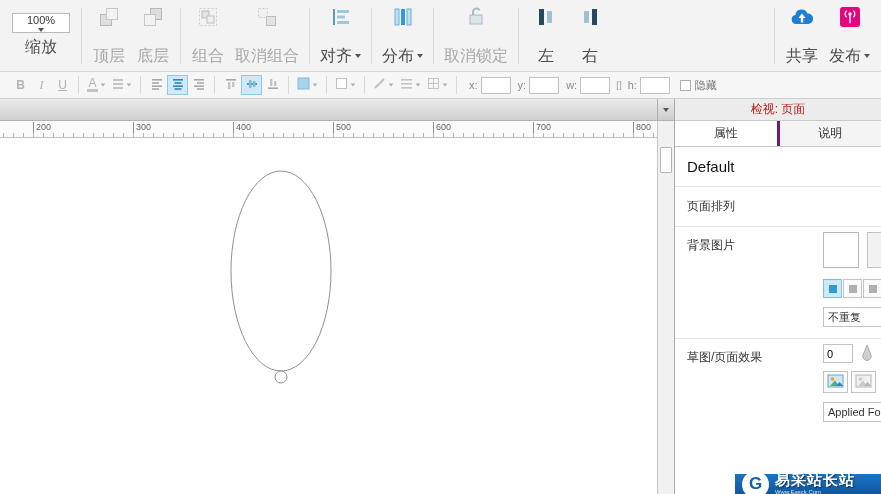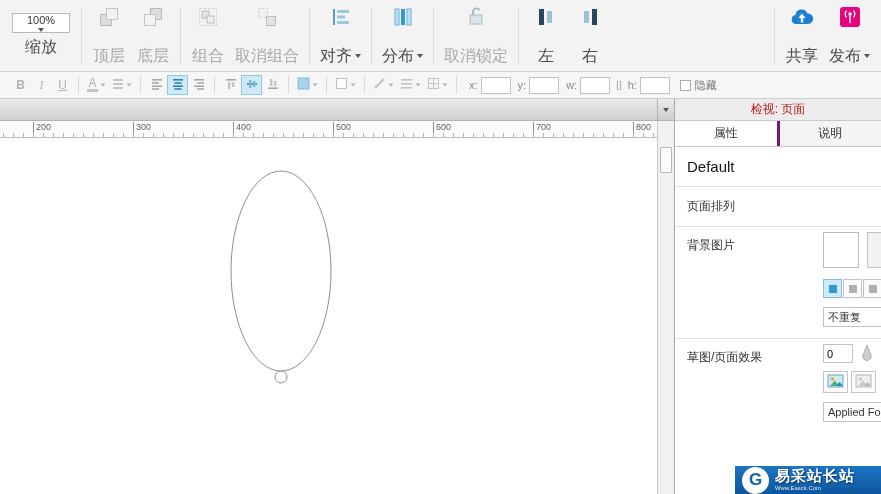--- a/index.html
+++ b/index.html
@@ -66,21 +66,21 @@
   .mini-btn .sq { width:8px; height:8px; background:#b0b0b0; display:inline-block; }
   .mini-btn.sel .sq { background:#2e9bd6; }
   .insp-dd { position:absolute; left:148px; height:20px; width:70px; border:1px solid #c2c2c2; background:#fff; font-size:11px; color:#333; display:flex; align-items:center; justify-content:space-between; padding:0 4px; cursor:pointer; white-space:nowrap; overflow:hidden; }
   .repeat-dd { top:80px; }
   .font-dd { top:63px; }
   .sketch-input { position:absolute; left:148px; top:5px; width:30px; height:19px; border:1px solid #c2c2c2; font-size:11px; padding:0 3px; }
   .pen-icon { position:absolute; left:184px; top:4px; }
   .img-btn { position:absolute; top:32px; width:25px; height:22px; border:1px solid #c2c2c2; background:#fbfbfb; display:flex; align-items:center; justify-content:center; cursor:pointer; }
 
   
-  .watermark { position:absolute; right:0; bottom:0; width:146px; height:28px; background:linear-gradient(#1b74c4,#0f569e); display:flex; align-items:center; gap:6px; padding:3px 7px; z-index:50; }
+  .watermark { position:absolute; right:0; bottom:0; width:146px; height:20px; background:linear-gradient(#1b74c4,#0f569e); display:flex; align-items:center; gap:6px; padding:3px 7px; z-index:50; }
   .wm-logo { width:27px; height:27px; border-radius:50%; background:#fff; color:#1261b0; display:flex; align-items:center; justify-content:center; font-weight:bold; font-size:17px; flex:0 0 auto; }
   .wm-logo::before { content:"G"; }
   .wm-text { display:flex; flex-direction:column; color:#fff; line-height:1.1; overflow:hidden; }
   .wm-title { font-size:15px; font-weight:bold; letter-spacing:1px; text-shadow:1px 1px 1px rgba(0,0,0,.45); white-space:nowrap; }
   .wm-sub { font-size:7px; opacity:.85; white-space:nowrap; transform:scale(.85); transform-origin:left center; }
 </style>
 </head>
 <body>
 
 <div class="app">

